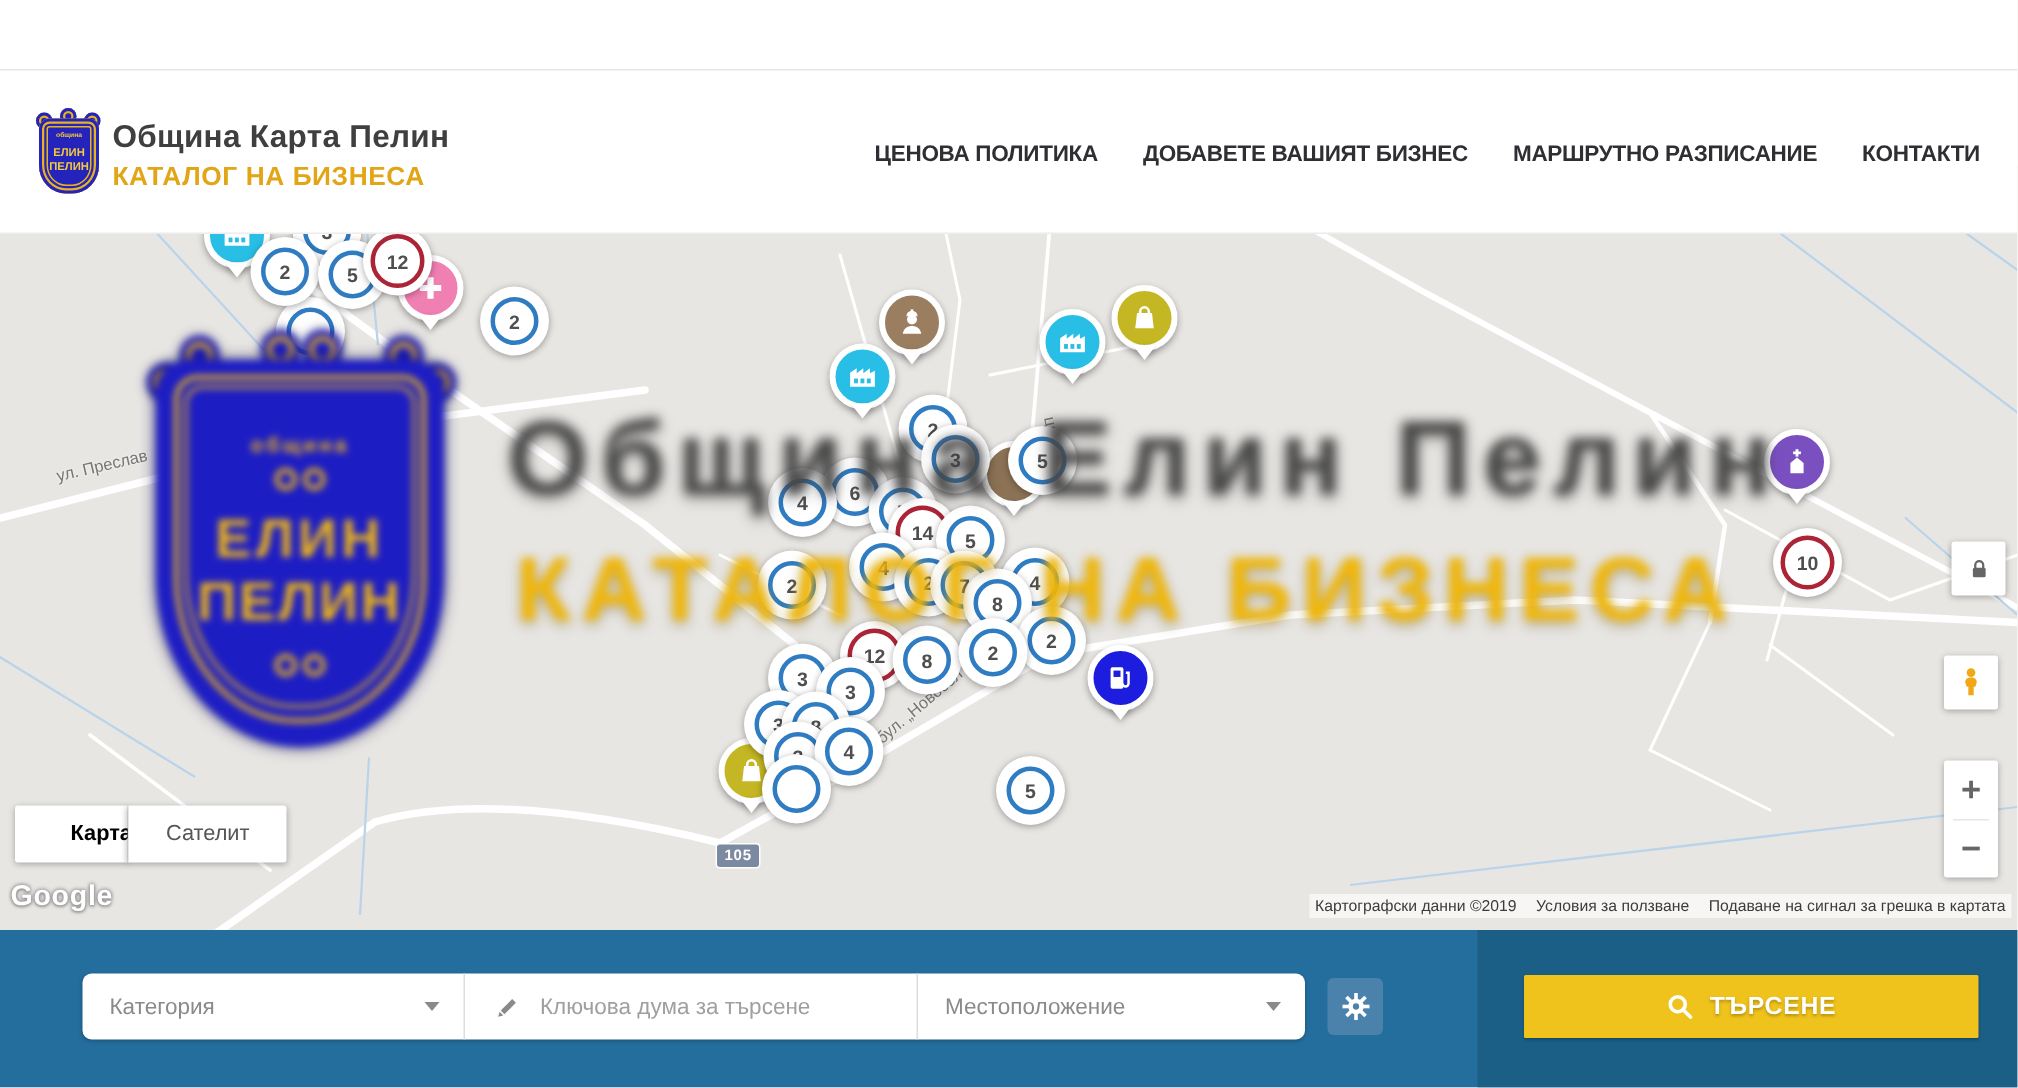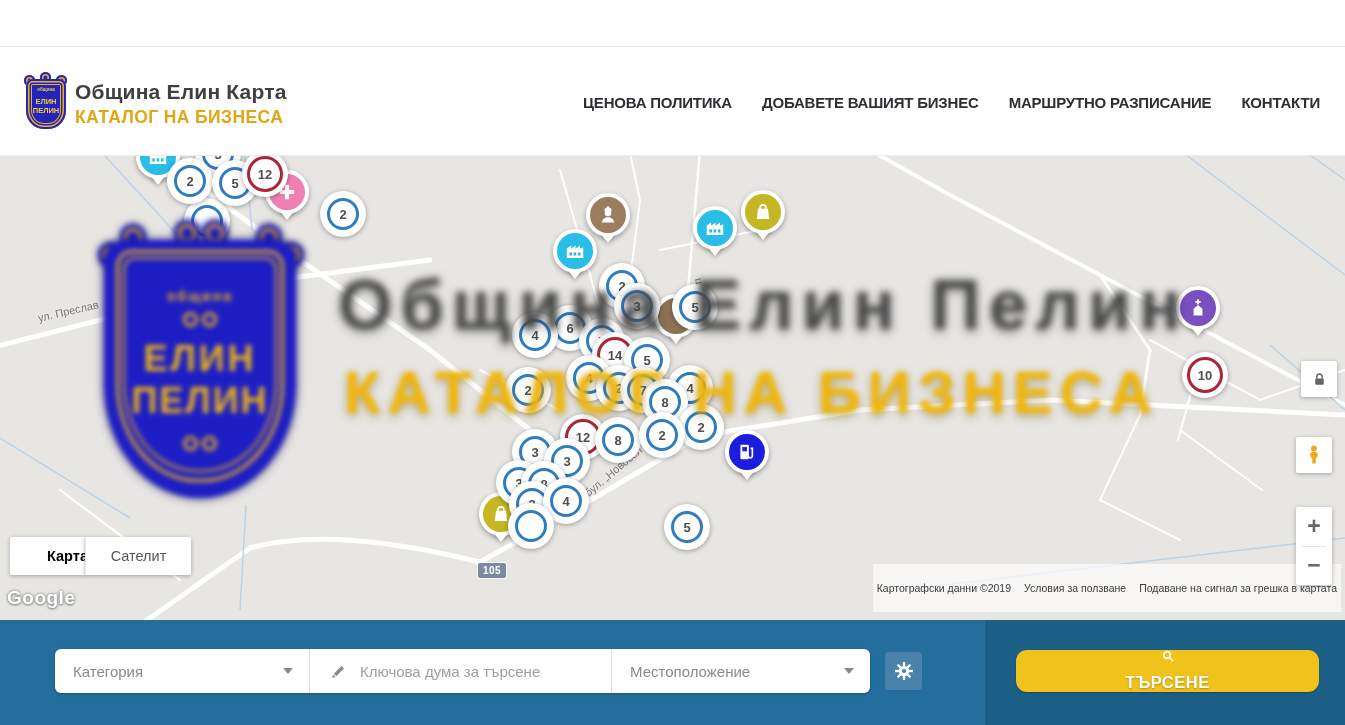--- a/index.html
+++ b/index.html
@@ -71,21 +71,21 @@
   .maptype { position:absolute; left:10px; top:427px; display:flex; z-index:40; }
   .maptype .btn { height:38px; background:#fff; box-shadow:0 1px 4px rgba(0,0,0,.3); font-size:14.5px;
                   display:flex; align-items:center; justify-content:center; cursor:pointer; color:#565656; }
   .maptype .btn.active { font-weight:bold; color:#000;padding-left:40px; }
   .btn-karta { width:75px; border-radius:2px 0 0 2px; }
   .btn-sat   { width:106px; border-radius:0 2px 2px 0; border-left:1px solid #e6e6e6; }
 
   .glogo { position:absolute; left:7px; bottom:11px; z-index:40; font-size:19px; font-weight:bold; color:#fff;
            letter-spacing:.5px; text-shadow:0 0 3px #9a9a9a,0 0 3px #9a9a9a,0 1px 2px #8a8a8a; }
   .attrib { position:absolute; right:4px; bottom:8px; z-index:40; background:rgba(255,255,255,.65);
-            font-size:10.5px; color:#3c3c3c; padding:18px 4px; display:flex; gap:13px;margin-top:40px; }
+            font-size:10.5px; color:#3c3c3c; padding:2px 4px; display:flex; gap:13px;margin-top:40px; }
   .attrib span { cursor:default; }
   .attrib .lnk { cursor:pointer; }
 
   .sq-ctl { position:absolute; width:36px; height:36px; background:#fff; box-shadow:0 1px 4px rgba(0,0,0,.3);
             border-radius:2px; display:flex; align-items:center; justify-content:center; z-index:40; cursor:pointer; }
   .lockc { right:8px; top:251px; }
   .pegman { right:13px; top:327px; }
   .zoomctl { position:absolute; right:13px; top:397px; width:36px; height:78px; background:#fff;
              box-shadow:0 1px 4px rgba(0,0,0,.3); border-radius:2px; z-index:40; display:flex; flex-direction:column; }
   .zoomctl .zb { flex:1; display:flex; align-items:center; justify-content:center; font-size:23px;
@@ -102,40 +102,40 @@
   .sec3 { width:258px; padding-left:18px; cursor:pointer; }
   .sec1 input { border:none; outline:none; font-size:15px; color:#444; width:230px; font-family:inherit; }
   .sec1 input::placeholder { color:#9f9f9f; }
   .sel-label { font-size:15px; color:#8a8a8a; }
   .caret { position:absolute; right:16px; width:0; height:0; border-left:5px solid transparent;
            border-right:5px solid transparent; border-top:6px solid #8a8a8a; }
   .gearbtn { position:absolute; left:885px; top:32px; width:37px; height:38px; background:#4a82ab;
              border-radius:4px; display:flex; align-items:center; justify-content:center; cursor:pointer; }
   .rpanel { position:absolute; left:985px; top:0; width:360px; height:105px; background:#1b5f87; }
   .searchbtn { position:absolute; left:31px; top:30px; width:303px; height:42px; background:#efc31c;
-               border:none; border-radius:11px; display:flex; align-items:center; justify-content:center; gap:11px;
-               cursor:pointer; box-shadow:0 1px 2px rgba(0,0,0,.25);flex-direction:column; }
+               border:none; border-radius:1px; display:flex; align-items:center; justify-content:center; gap:11px;
+               cursor:pointer; box-shadow:0 1px 2px rgba(0,0,0,.25); }
   .searchbtn span { color:#fff; font-size:16.5px; font-weight:bold; letter-spacing:.5px;
                     text-shadow:0 1px 2px rgba(120,90,0,.5); font-family:inherit; }
 </style>
 </head>
 <body>
 
 <div class="header">
   <div class="logo">
     <div class="logo-curl" style="left:0;"></div>
     <div class="logo-curl" style="left:16px; top:-3px;"></div>
     <div class="logo-curl" style="left:32px;"></div>
     <div class="logo-body"></div>
     <div class="logo-txt" style="top:12px; font-size:4.5px;">община</div>
     <div class="logo-txt" style="top:22px; font-size:7.5px;">ЕЛИН</div>
     <div class="logo-txt" style="top:31px; font-size:7.5px;">ПЕЛИН</div>
   </div>
   <div class="hdr-titles">
-    <div class="hdr-title">Община Елин Карта</div>
+    <div class="hdr-title">Община Карта Пелин</div>
     <div class="hdr-sub">КАТАЛОГ НА БИЗНЕСА</div>
   </div>
   <div class="nav">
     <a>ЦЕНОВА ПОЛИТИКА</a>
     <a>ДОБАВЕТЕ ВАШИЯТ БИЗНЕС</a>
     <a>МАРШРУТНО РАЗПИСАНИЕ</a>
     <a>КОНТАКТИ</a>
   </div>
 </div>
 

